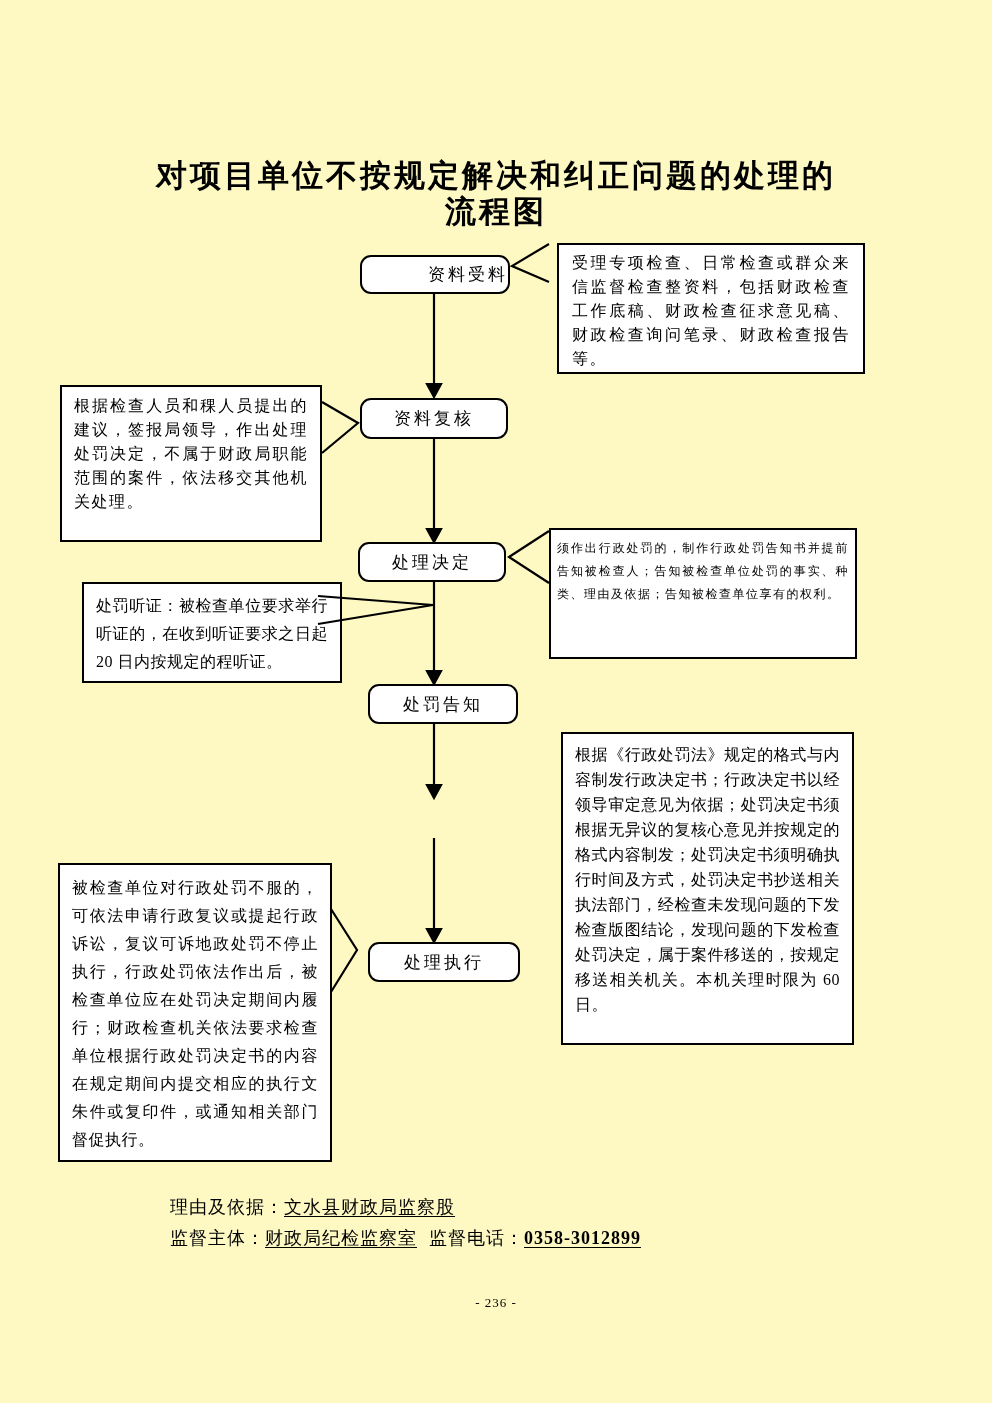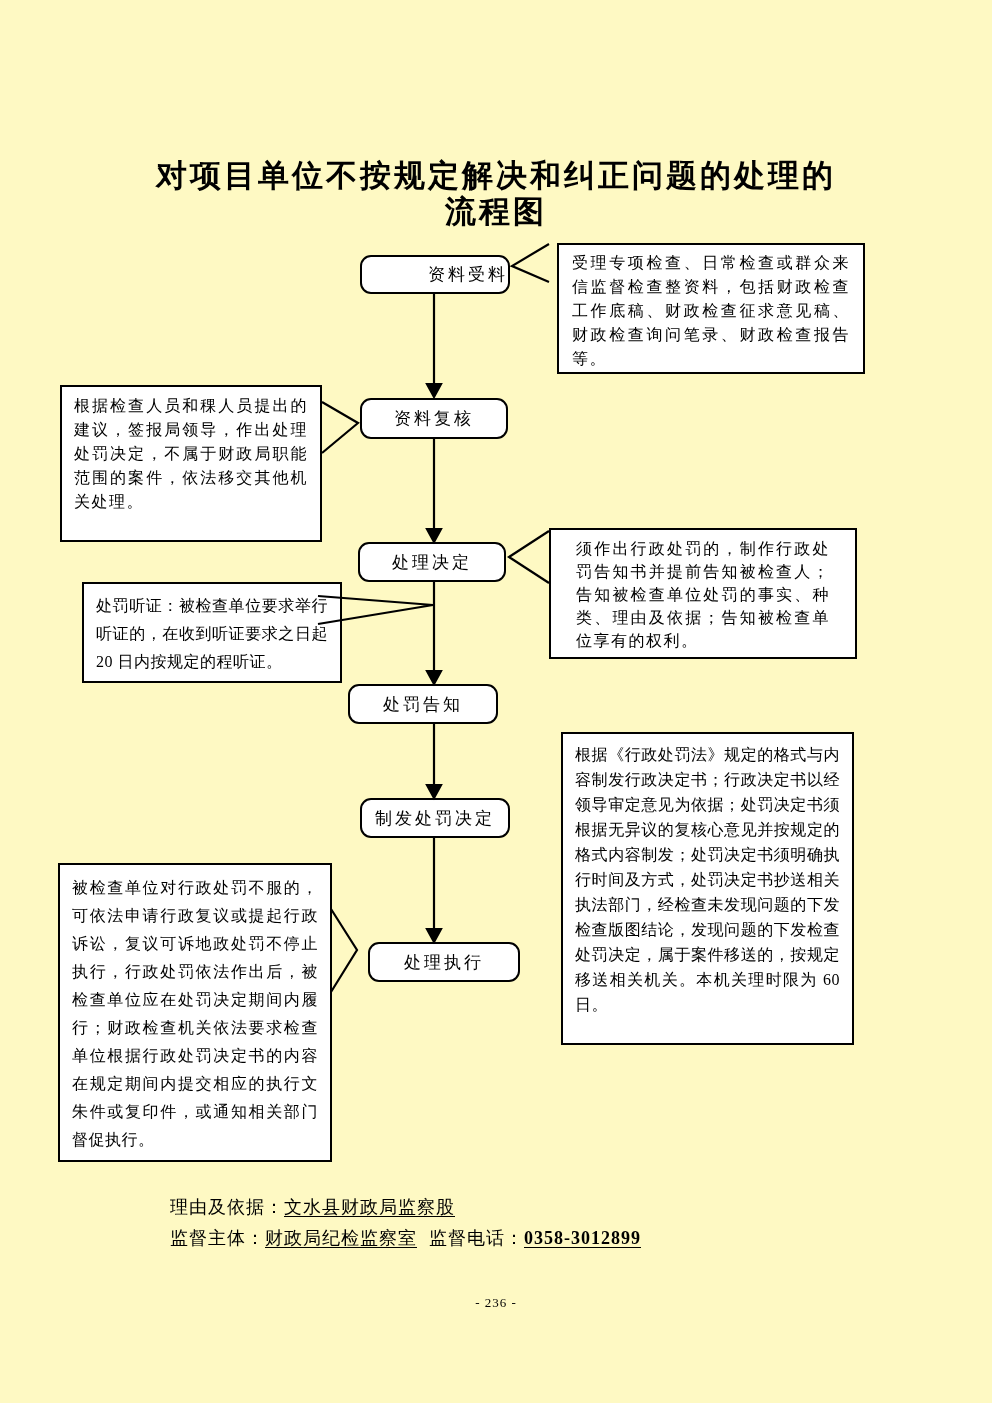--- a/index.html
+++ b/index.html
@@ -28,21 +28,21 @@
     position:absolute;
     border:2px solid #000;
     background:#fff;
     box-sizing:border-box;
     text-align:justify;
     overflow:hidden;
   }
   .side-box .txt{display:block;}
   .sb-right1{left:549px;top:243px;width:308px;height:131px;padding:6px 13px;font-size:16px;line-height:24px;letter-spacing:1.5px;margin-left:8px;}
   .sb-left1 {left:60px; top:385px;width:262px;height:157px;padding:7px 12px;font-size:16px;line-height:24px;letter-spacing:1.5px;}
-  .sb-right2{left:549px;top:528px;width:308px;height:131px;padding:7px 25px;font-size:16px;line-height:23px;letter-spacing:1.5px;}
+  .sb-right2{left:549px;top:528px;width:308px;height:131px;padding:7px 6px;font-size:12px;line-height:23px;letter-spacing:1.5px;}
   .sb-left2 {left:58px; top:582px;width:260px;height:101px;padding:8px 12px;font-size:16px;line-height:28px;letter-spacing:0.5px;margin-left:24px;}
   .sb-right3{left:553px;top:732px;width:293px;height:313px;padding:8px 12px;font-size:16px;line-height:25px;letter-spacing:0.5px;margin-left:8px;}
   .sb-left3 {left:58px; top:863px;width:274px;height:299px;padding:9px 12px;font-size:16px;line-height:28px;letter-spacing:0.5px;}
   .overlay{position:absolute;left:0;top:0;width:992px;height:1403px;pointer-events:none;}
   .footer{
     position:absolute;left:170px;top:1192px;
     font-size:18px;line-height:31px;letter-spacing:1px;
   }
   .u{text-decoration:underline;text-underline-offset:3px;}
   .b{font-weight:bold;}
@@ -64,25 +64,22 @@
 
   <div class="flow-node" style="left:360px;top:255px;width:150px;height:39px;justify-content:flex-end;">
     <span>资料受料</span>
   </div>
   <div class="flow-node" style="left:360px;top:398px;width:148px;height:41px;">
     <span>资料复核</span>
   </div>
   <div class="flow-node" style="left:358px;top:542px;width:148px;height:40px;">
     <span>处理决定</span>
   </div>
-  <div class="flow-node" style="left:348px;top:684px;width:150px;height:40px;">
+  <div class="flow-node" style="left:368px;top:684px;width:150px;height:40px;">
     <span>处罚告知</span>
-  </div>
-  <div class="flow-node" style="left:360px;top:798px;width:150px;height:40px;">
-    <span>制发处罚决定</span>
   </div>
   <div class="flow-node" style="left:368px;top:942px;width:152px;height:40px;">
     <span>处理执行</span>
   </div>
 
   <div class="side-box sb-right1">
     <span class="txt">受理专项检查、日常检查或群众来信监督检查整资料，包括财政检查工作底稿、财政检查征求意见稿、财政检查询问笔录、财政检查报告等。</span>
   </div>
   <div class="side-box sb-left1">
     <span class="txt">根据检查人员和稞人员提出的建议，签报局领导，作出处理处罚决定，不属于财政局职能范围的案件，依法移交其他机关处理。</span>

